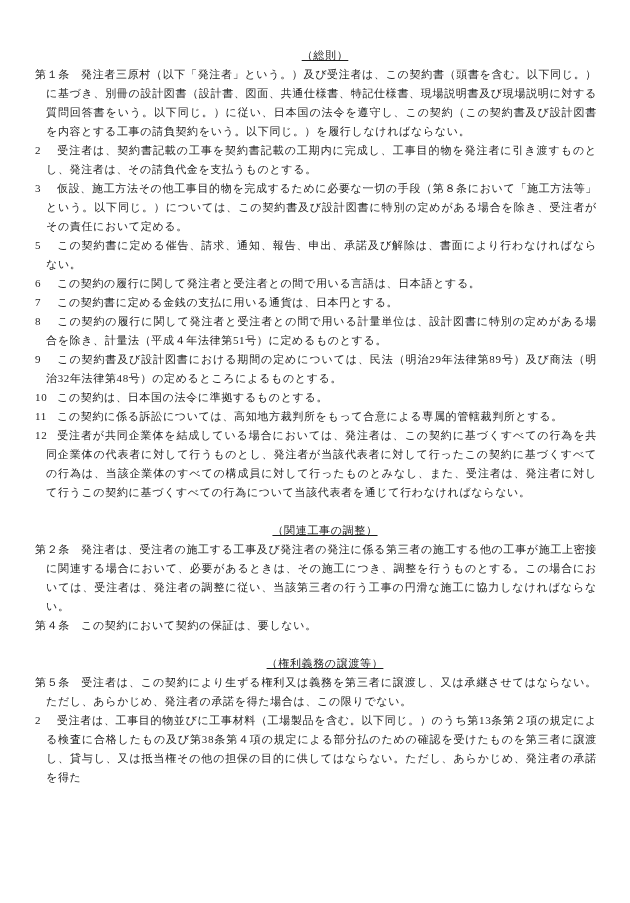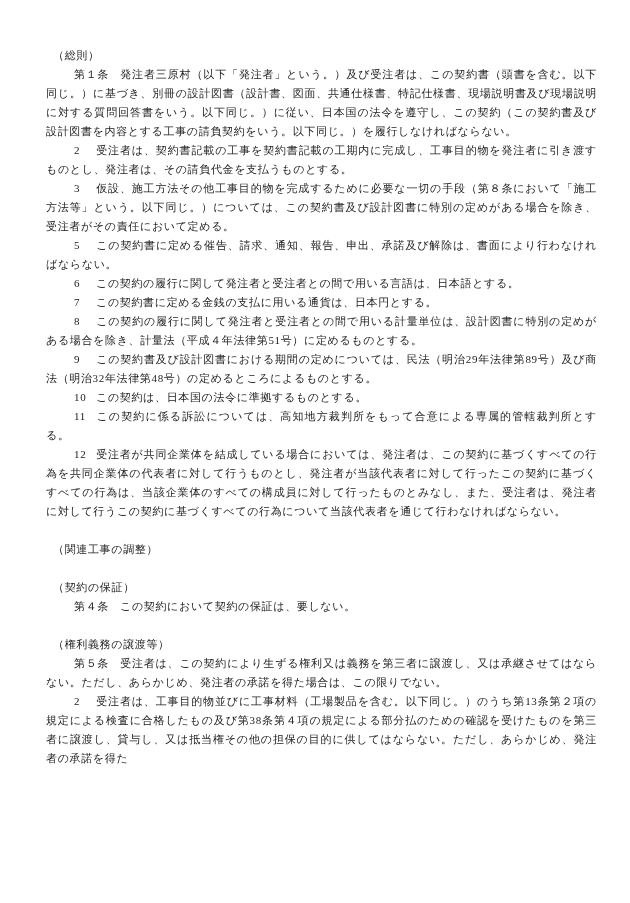--- a/index.html
+++ b/index.html
@@ -31,30 +31,30 @@
   }
   .block.article,
   .block.para {
     padding-left: 11px;
     text-indent: -11px;
   }
   .block.heading {
     padding-left: 18px;
     text-indent: 0;
     margin-top: 19px;
-    text-align: left;
+    text-align: center;
+    text-decoration: underline;
   }
   .block.heading.first {
     margin-top: 0;
   }
   .label {
     display: inline-block;
     text-indent: 0;
     letter-spacing: 0.65px;
-    margin-left: 39px;
   }
   .block.article > .label {
     min-width: 46px;
   }
   .block.para > .label {
     min-width: 22px;
   }
 </style>
 </head>
 <body>
@@ -67,19 +67,19 @@
       <div class="block para"><span class="label">3</span><span class="text">仮設、施工方法その他工事目的物を完成するために必要な一切の手段（第８条において「施工方法等」という。以下同じ。）については、この契約書及び設計図書に特別の定めがある場合を除き、受注者がその責任において定める。</span></div>
       <div class="block para"><span class="label">5</span><span class="text">この契約書に定める催告、請求、通知、報告、申出、承諾及び解除は、書面により行わなければならない。</span></div>
       <div class="block para"><span class="label">6</span><span class="text">この契約の履行に関して発注者と受注者との間で用いる言語は、日本語とする。</span></div>
       <div class="block para"><span class="label">7</span><span class="text">この契約書に定める金銭の支払に用いる通貨は、日本円とする。</span></div>
       <div class="block para"><span class="label">8</span><span class="text">この契約の履行に関して発注者と受注者との間で用いる計量単位は、設計図書に特別の定めがある場合を除き、計量法（平成４年法律第51号）に定めるものとする。</span></div>
       <div class="block para"><span class="label">9</span><span class="text">この契約書及び設計図書における期間の定めについては、民法（明治29年法律第89号）及び商法（明治32年法律第48号）の定めるところによるものとする。</span></div>
       <div class="block para"><span class="label">10</span><span class="text">この契約は、日本国の法令に準拠するものとする。</span></div>
       <div class="block para"><span class="label">11</span><span class="text">この契約に係る訴訟については、高知地方裁判所をもって合意による専属的管轄裁判所とする。</span></div>
       <div class="block para"><span class="label">12</span><span class="text">受注者が共同企業体を結成している場合においては、発注者は、この契約に基づくすべての行為を共同企業体の代表者に対して行うものとし、発注者が当該代表者に対して行ったこの契約に基づくすべての行為は、当該企業体のすべての構成員に対して行ったものとみなし、また、受注者は、発注者に対して行うこの契約に基づくすべての行為について当該代表者を通じて行わなければならない。</span></div>
       <div class="block heading"><span class="text">（関連工事の調整）</span></div>
-      <div class="block heading"><span class="text">（契約の保証）</span></div>
+      <div class="block article"><span class="label">第２条</span><span class="text">発注者は、受注者の施工する工事及び発注者の発注に係る第三者の施工する他の工事が施工上密接に関連する場合において、必要があるときは、その施工につき、調整を行うものとする。この場合においては、受注者は、発注者の調整に従い、当該第三者の行う工事の円滑な施工に協力しなければならない。</span></div>
       <div class="block article"><span class="label">第４条</span><span class="text">この契約において契約の保証は、要しない。</span></div>
       <div class="block heading"><span class="text">（権利義務の譲渡等）</span></div>
       <div class="block article"><span class="label">第５条</span><span class="text">受注者は、この契約により生ずる権利又は義務を第三者に譲渡し、又は承継させてはならない。ただし、あらかじめ、発注者の承諾を得た場合は、この限りでない。</span></div>
       <div class="block para"><span class="label">2</span><span class="text">受注者は、工事目的物並びに工事材料（工場製品を含む。以下同じ。）のうち第13条第２項の規定による検査に合格したもの及び第38条第４項の規定による部分払のための確認を受けたものを第三者に譲渡し、貸与し、又は抵当権その他の担保の目的に供してはならない。ただし、あらかじめ、発注者の承諾を得た</span></div>
     </div>
 </div>
 
 </body></html>

